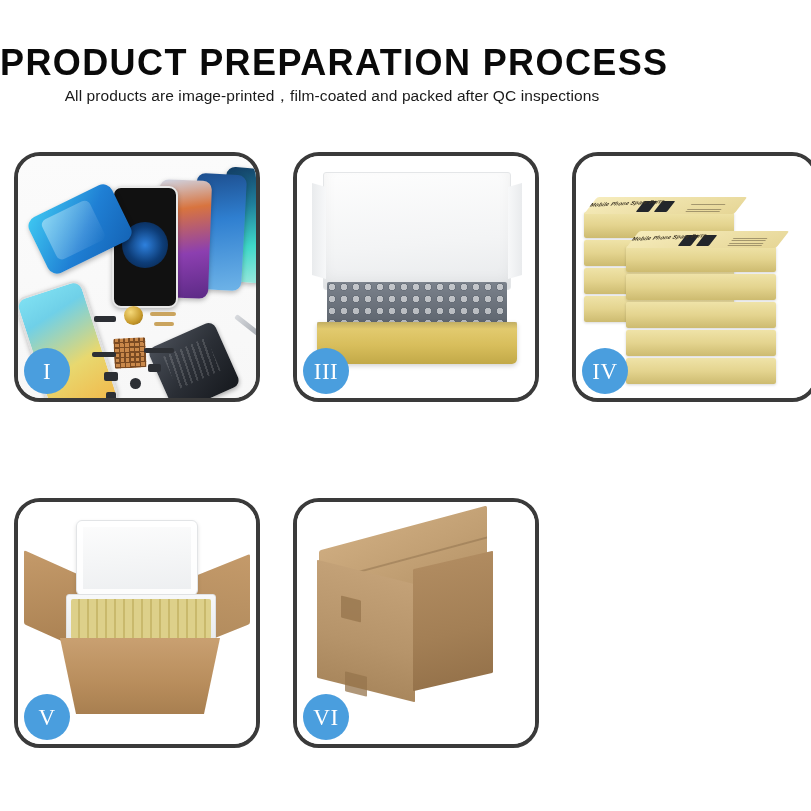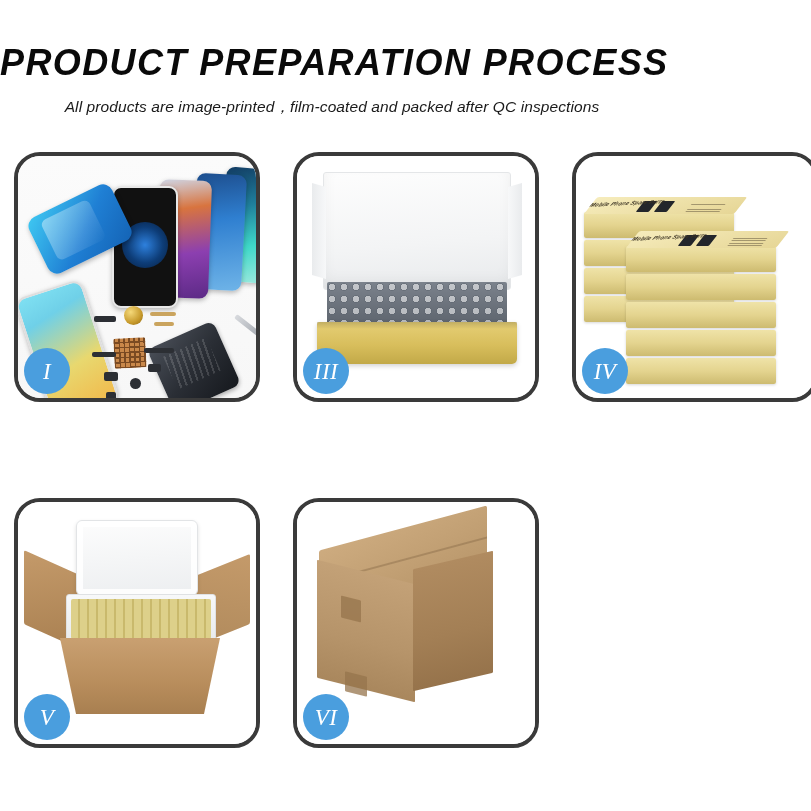--- a/index.html
+++ b/index.html
@@ -1,30 +1,30 @@
 <!DOCTYPE html>
 <html><head>
 <meta charset="utf-8">
 <style>
   html,body{margin:0;padding:0;}
   body{
     width:811px;height:811px;background:#ffffff;
     font-family:"Liberation Sans", sans-serif;
     overflow:hidden;position:relative;
   }
-  .page{width:664px;height:811px;position:relative;box-sizing:border-box;font-style:italic;}
+  .page{width:664px;height:811px;position:relative;box-sizing:border-box;}
 
   
   .header{padding-top:44px;text-align:center;}
   .title{
     font-size:36px;font-weight:700;letter-spacing:1.4px;
     color:#0a0a0a;line-height:1.05;white-space:nowrap;
   }
   .subtitle{
-    margin-top:15px;font-size:15.5px;font-weight:400;
+    margin-top:4px;font-size:15.5px;font-weight:400;
     color:#1a1a1a;letter-spacing:.1px;white-space:nowrap;
   }
 
   
   .grid{
     position:absolute;left:14px;top:152px;
     width:784px;height:600px;
     display:grid;grid-template-columns:repeat(3,246px);
     grid-template-rows:repeat(2,250px);
     column-gap:33px;row-gap:96px;

